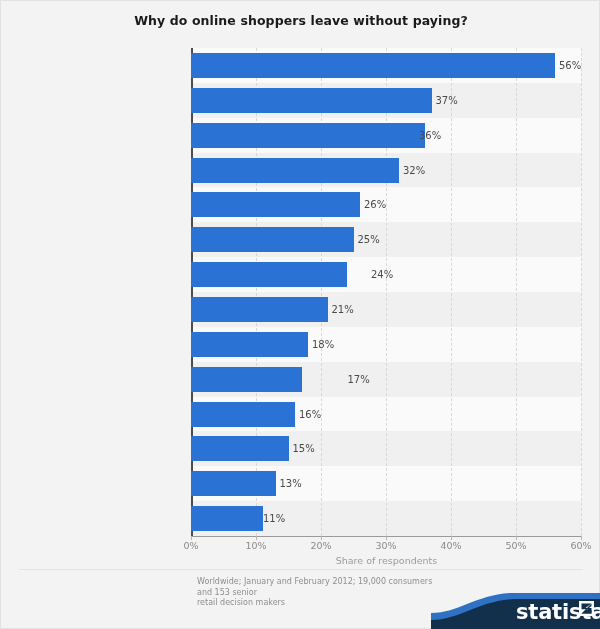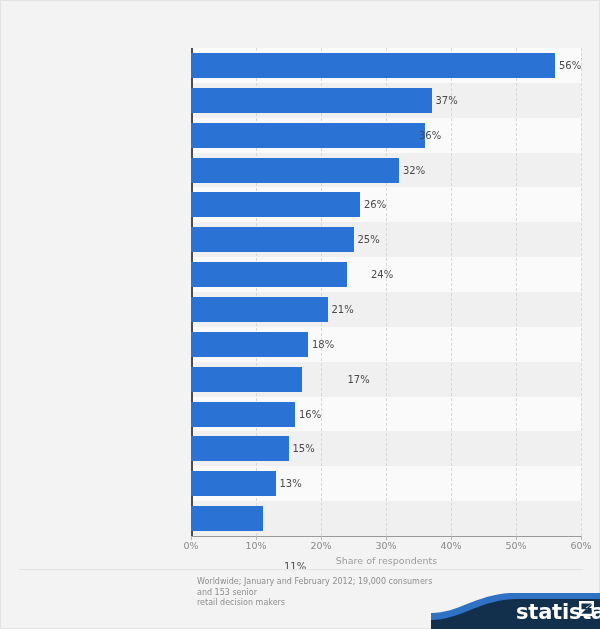--- a/index.html
+++ b/index.html
@@ -94,20 +94,21 @@
     position:absolute;left:148px;top:12px;width:15px;height:15px;
     background:#ffffff;
   }
   #logo-mark svg{display:block;}
 </style>
 </head>
 <body>
 
 <div id="frame">
 
+  <div id="chart-title">Why do online shoppers leave without paying?</div>
 
   <div id="plot">
     <div id="plot-bg"></div>
     <div id="bands">
         <div class="row-band" style="top: 34.8571px; height: 34.8571px;"></div>
         <div class="row-band" style="top: 104.571px; height: 34.8571px;"></div>
         <div class="row-band" style="top: 174.286px; height: 34.8571px;"></div>
         <div class="row-band" style="top: 244px; height: 34.8571px;"></div>
         <div class="row-band" style="top: 313.714px; height: 34.8571px;"></div>
         <div class="row-band" style="top: 383.429px; height: 34.8571px;"></div>
@@ -147,21 +148,21 @@
       <div class="bar-value" style="left: 307px; top: 330.786px;">18%</div>
       <div class="bar" style="left: 190px; top: 365.643px; width: 110.5px; background: rgb(42, 114, 212);"></div>
       <div class="bar-value" style="left: 300.5px; top: 365.643px; padding-left: 46px;">17%</div>
       <div class="bar" style="left: 190px; top: 400.5px; width: 104px; background: rgb(42, 114, 212);"></div>
       <div class="bar-value" style="left: 294px; top: 400.5px;">16%</div>
       <div class="bar" style="left: 190px; top: 435.357px; width: 97.5px; background: rgb(42, 114, 212);"></div>
       <div class="bar-value" style="left: 287.5px; top: 435.357px;">15%</div>
       <div class="bar" style="left: 190px; top: 470.214px; width: 84.5px; background: rgb(42, 114, 212);"></div>
       <div class="bar-value" style="left: 274.5px; top: 470.214px;">13%</div>
       <div class="bar" style="left: 190px; top: 505.071px; width: 71.5px; background: rgb(42, 114, 212);"></div>
-      <div class="bar-value" style="left: 279px; top: 505.071px; margin-top: 48px;">11%</div>
+      <div class="bar-value" style="left: 258px; top: 505.071px;">11%</div>
     </div>
   <div id="cat-labels"></div>
   <div id="xticks">
       <div class="xtick-mark" style="left: 190px;"></div>
       <div class="xtick" style="left: 190px;">0%</div>
       <div class="xtick-mark" style="left: 255px;"></div>
       <div class="xtick" style="left: 255px;">10%</div>
       <div class="xtick-mark" style="left: 320px;"></div>
       <div class="xtick" style="left: 320px;">20%</div>
       <div class="xtick-mark" style="left: 385px;"></div>

